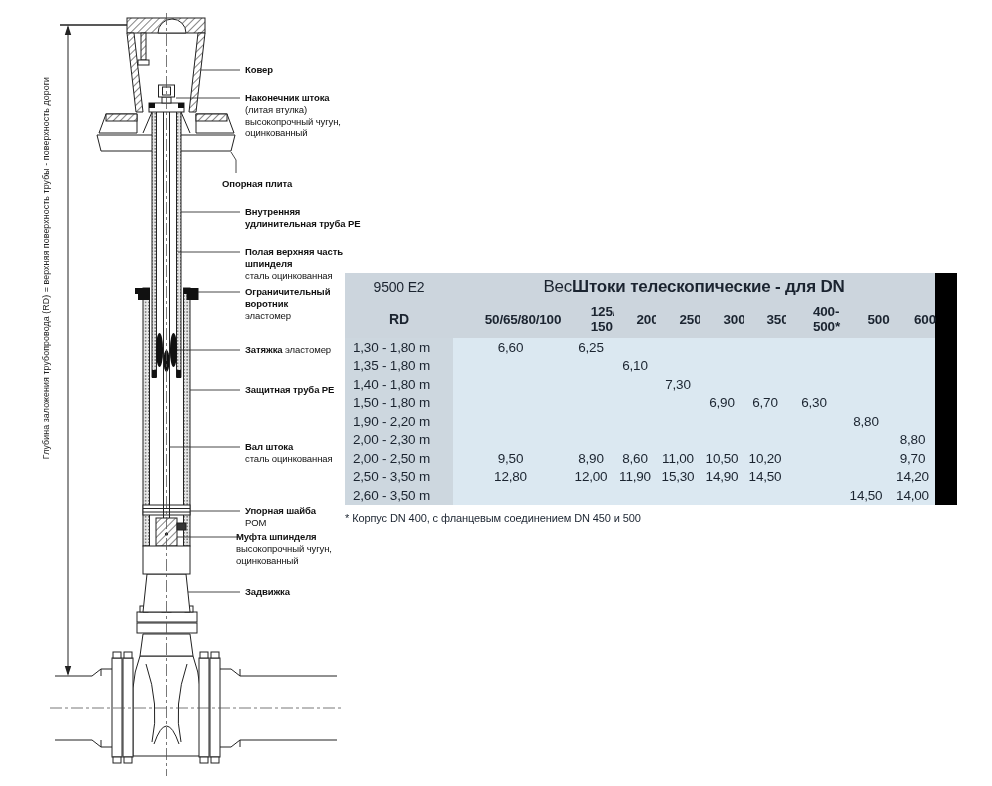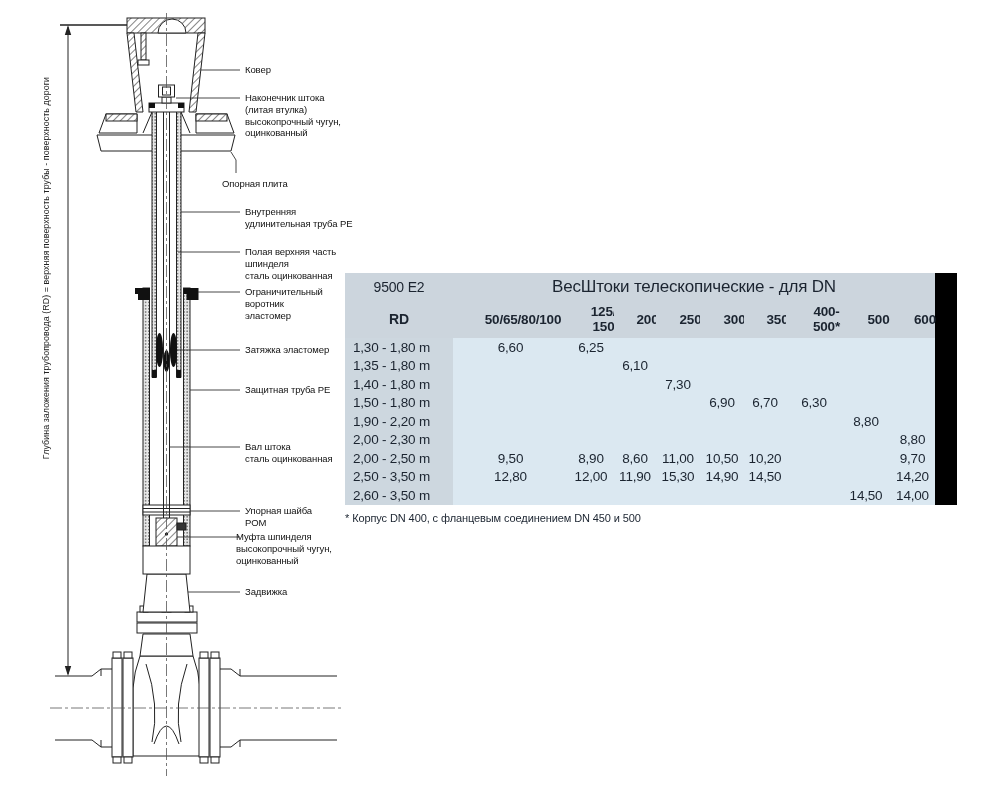--- a/index.html
+++ b/index.html
@@ -15,31 +15,31 @@
 
   
   .vnote{
     position:absolute;left:46px;top:268px;
     transform:translate(-50%,-50%) rotate(-90deg);
     white-space:nowrap;font-size:8.8px;color:#222;letter-spacing:.1px;
   }
 
   
   .lab{position:absolute;font-size:9.5px;line-height:11.8px;color:#111;letter-spacing:-.1px;}
-  .b{font-weight:normal;}
+  .b{font-weight:bold;}
 
   
   .tablewrap{position:absolute;left:345px;top:273px;width:612px;color:var(--text);font-size:13.5px;letter-spacing:-.2px;}
   #grid{display:grid;grid-template-columns:108px 115px 46px 42px 44px 44px 42px 56px 48px 45px;
         grid-template-rows:27px 38px repeat(9,18.5px);gap:0;background:#000000;}
   .hc,.dc{display:flex;align-items:center;justify-content:center;}
   .model{background:var(--header_bg);font-size:14px;}
   .title{grid-column:2/-1;background:var(--header_bg);font-size:17px;}
   .rdh{background:var(--header_bg);font-weight:bold;font-size:14px;}
-  .dn{background:var(--header_bg);font-weight:bold;white-space:pre-line;text-align:center;line-height:15px;padding-left:25px;}
+  .dn{background:var(--header_bg);font-weight:bold;white-space:pre-line;line-height:15px;padding-left:25px;}
   .rdc{background:var(--row_label_bg);justify-content:flex-start;padding-left:8px;}
   .val{background:var(--cell_bg);}
   .footnote{margin-top:7px;font-size:11px;color:var(--text);letter-spacing:-.1px;}
 </style>
 </head>
 <body>
 
 <div class="stage">
 
   <svg width="345" height="786" viewBox="0 0 345 786">

